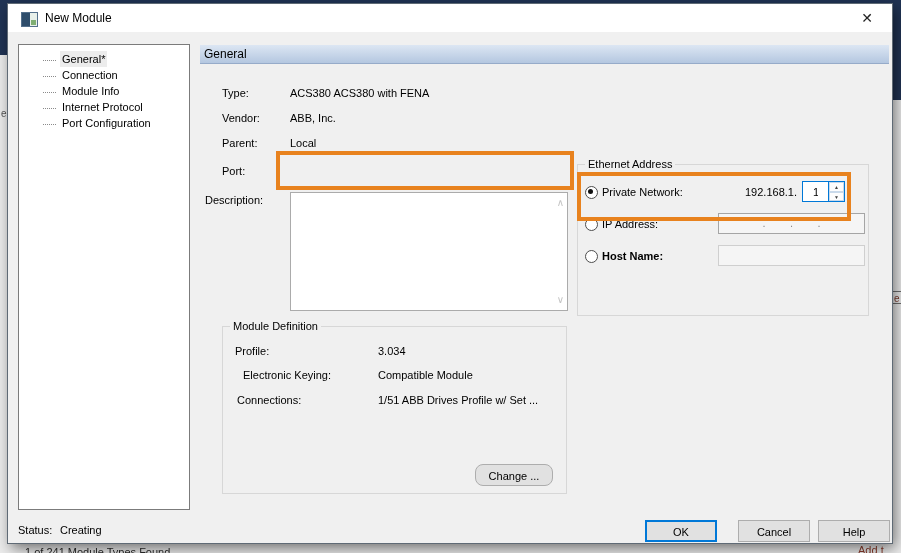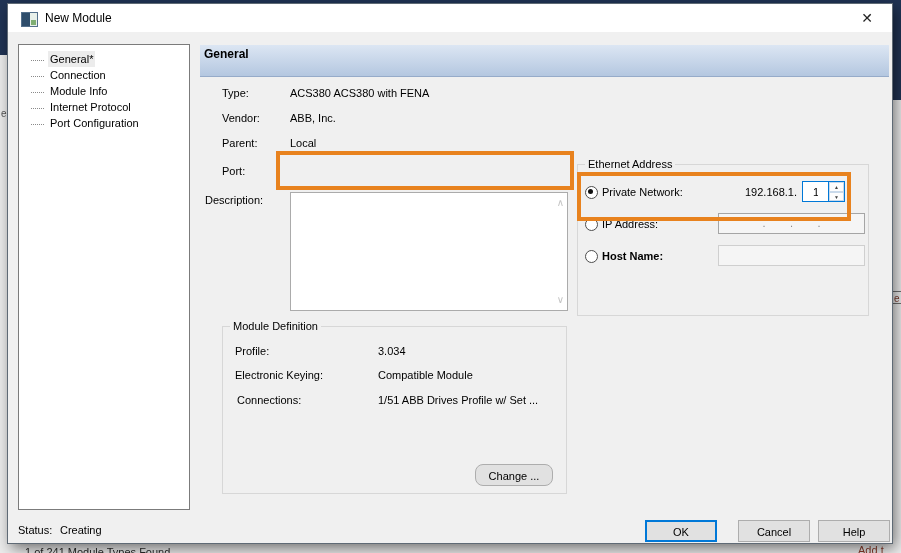--- a/index.html
+++ b/index.html
@@ -14,29 +14,29 @@
   .titlebar{position:absolute;left:0;top:0;width:100%;height:28px;background:#ffffff;}
   .title-icon{position:absolute;left:13px;top:8px;width:15px;height:13px;
               border:1px solid #54708c;background:linear-gradient(90deg,#2e4d6b 0 55%,#e8f0ea 55% 100%);}
   .title-icon::after{content:"";position:absolute;right:1px;bottom:1px;width:5px;height:5px;background:#7fae72;}
   .title-text{position:absolute;left:37px;top:7px;font-size:12px;}
   .close-btn{position:absolute;right:14px;top:5px;width:22px;height:18px;text-align:center;
              line-height:18px;font-size:14px;color:#222;cursor:pointer;}
   
   .tree{position:absolute;left:10px;top:40px;width:172px;height:466px;background:#fff;
         border:1px solid #7b7b7b;padding-top:6px;box-sizing:border-box;}
-  .tree-item{position:relative;height:16px;line-height:16px;padding-left:12px;white-space:nowrap;}
+  .tree-item{position:relative;height:16px;line-height:16px;padding-left:24px;white-space:nowrap;}
   .tree-dash{display:inline-block;width:13px;height:1px;border-bottom:1px dotted #8a8a8a;
              vertical-align:middle;margin-right:4px;}
   .tree-label{display:inline-block;padding:0 2px;}
   .tree-item.selected .tree-label{background:#ececec;}
   
-  .hdr{position:absolute;left:192px;top:41px;width:689px;height:32px;
+  .hdr{position:absolute;left:192px;top:41px;width:689px;height:19px;
        background:linear-gradient(#dce6f3,#b4c7e0);border-bottom:1px solid #96abc9;
-       font-weight:bold;font-size:12px;line-height:19px;padding-left:4px;box-sizing:border-box;}
+       font-weight:normal;font-size:12px;line-height:19px;padding-left:4px;box-sizing:border-box;}
   .lbl{position:absolute;white-space:nowrap;}
   .val{position:absolute;white-space:nowrap;}
   
   .name-input{position:absolute;left:282px;top:156px;width:276px;height:21px;box-sizing:border-box;
               border:1px solid #7a7a7a;background:#fff;font-family:"Liberation Sans",sans-serif;
               font-size:11px;padding:0 4px;}
   .hl{position:absolute;border:4px solid #e8821e;background:transparent;z-index:5;pointer-events:none;}
   
   .desc-box{position:absolute;left:282px;top:188px;width:276px;height:117px;background:#fff;
             border:1px solid #ababab;}
@@ -142,21 +142,21 @@
 
     <div class="radio" style="left:577px;top:246px;"></div>
     <div class="lbl" style="left:594px;top:246px;font-weight:bold;">Host Name:</div>
     <div class="dis-input" style="left:710px;top:241px;width:147px;height:21px;border-color:#cfcfcf;"></div>
 
     <div class="group" style="left:214px;top:322px;width:343px;height:166px;"></div>
     <div class="group-label" style="left:222px;top:316px;">Module Definition</div>
 
     <div class="lbl" style="left:227px;top:341px;">Profile:</div>
     <div class="val" style="left:370px;top:341px;">3.034</div>
-    <div class="lbl" style="left:227px;top:365px;text-align:right;">Electronic Keying:</div>
+    <div class="lbl" style="left:235px;top:365px;text-align:right;">Electronic Keying:</div>
     <div class="val" style="left:370px;top:365px;">Compatible Module</div>
     <div class="lbl" style="left:229px;top:390px;">Connections:</div>
     <div class="val" style="left:370px;top:390px;">1/51 ABB Drives Profile w/ Set ...</div>
     <button class="btn" style="left:467px;top:460px;width:78px;border-radius:8px;">Change ...</button>
 
     <div class="lbl" style="left:10px;top:520px;">Status:</div>
     <div class="val" style="left:52px;top:520px;">Creating</div>
 
     <button class="btn focus" style="left:637px;top:516px;width:72px;">OK</button>
     <button class="btn" style="left:730px;top:516px;width:72px;">Cancel</button>

